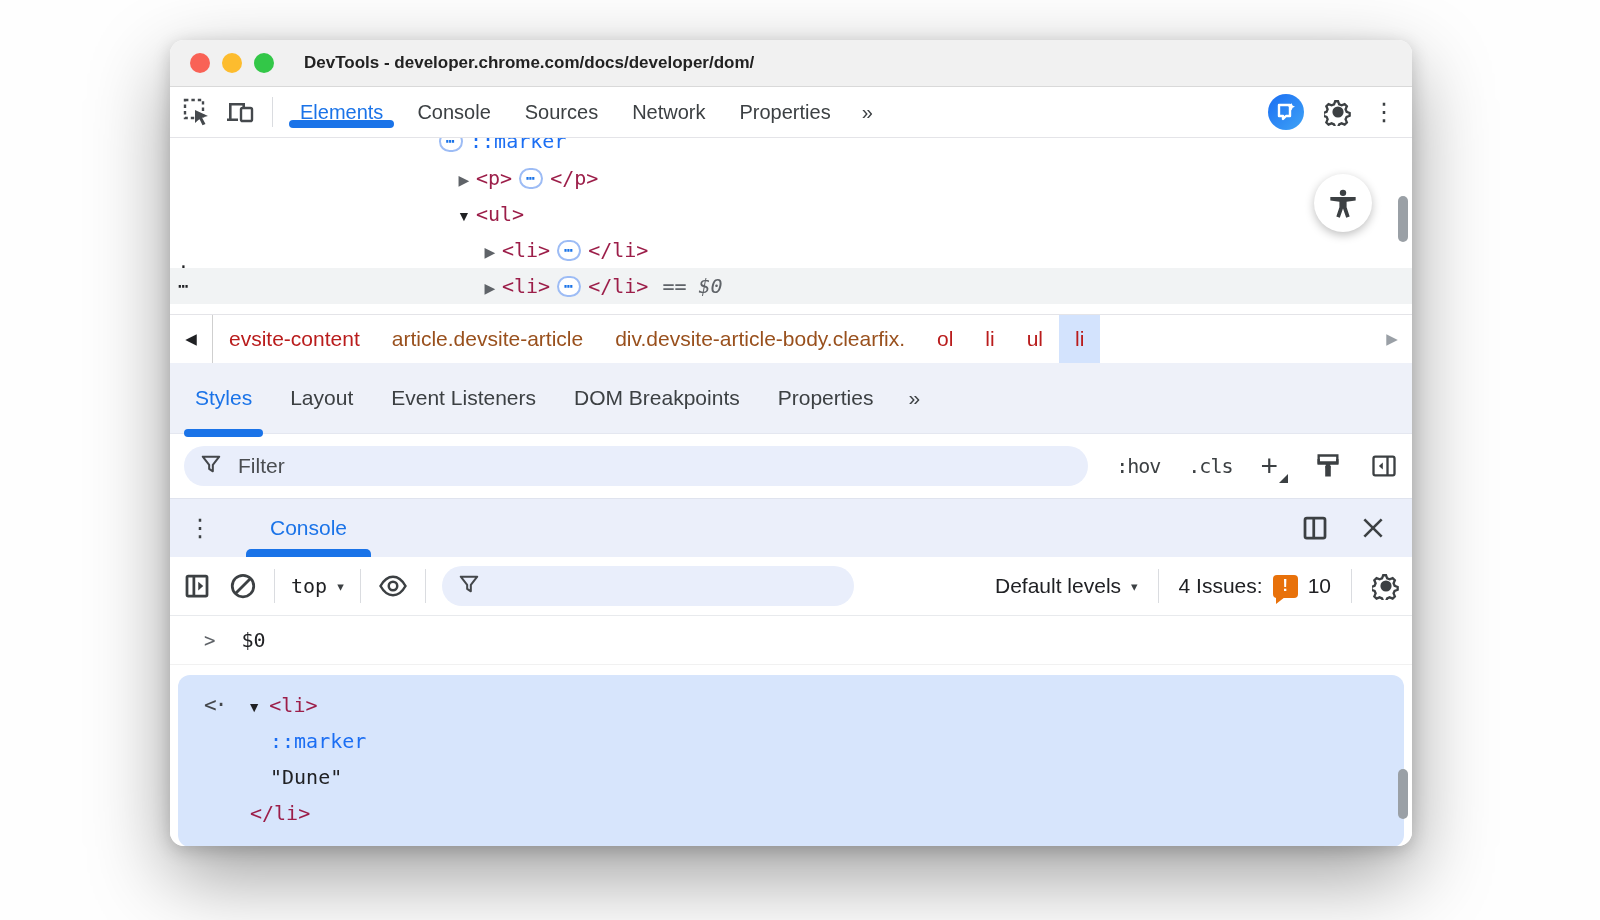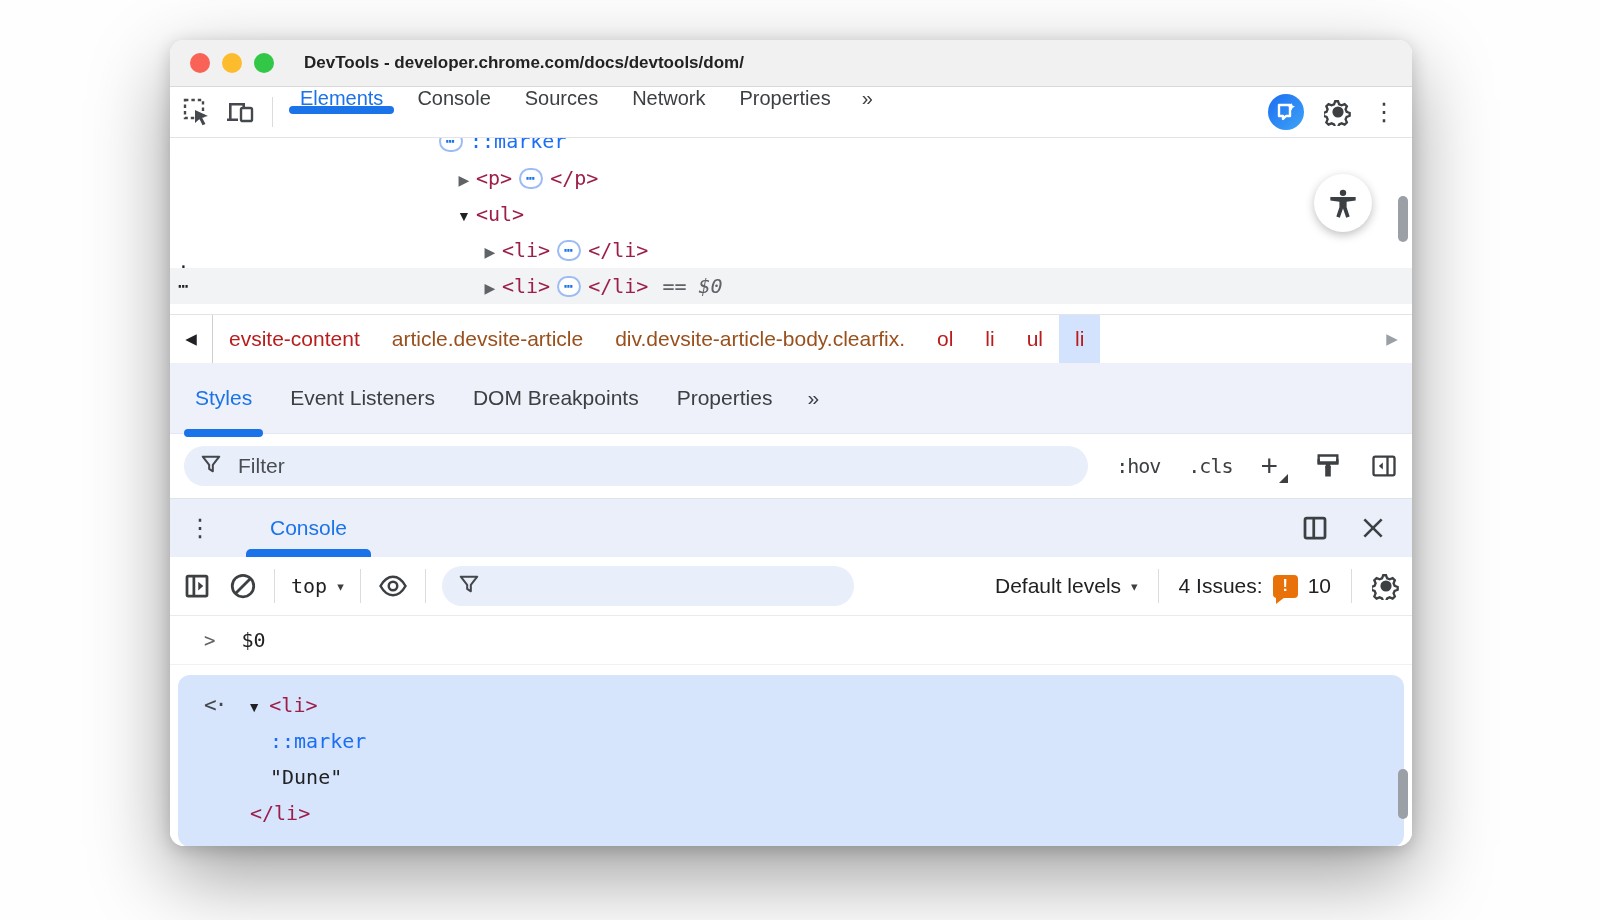--- a/index.html
+++ b/index.html
@@ -15,21 +15,21 @@
   .light{width:20px;height:20px;border-radius:50%;}
   .light.red{background:#f96256;}
   .light.yellow{background:#fdbc2e;}
   .light.green{background:#33c748;}
   .win-title{margin-left:30px;font-size:17px;font-weight:bold;color:#222;}
 
   
   .dt-toolbar{height:50px;background:#fff;border-bottom:1px solid #e4e4e8;display:flex;align-items:center;flex:0 0 auto;position:relative;}
   .tb-icon{width:34px;height:34px;display:flex;align-items:center;justify-content:center;margin-left:10px;color:#45494d;}
   .tb-sep{width:1px;height:30px;background:#dadce0;margin:0 10px 0 14px;}
-  .main-tabs{display:flex;height:100%;align-items:flex-start;}
+  .main-tabs{display:flex;height:100%;align-items:center;}
   .main-tab{padding:0 17px;display:flex;align-items:center;font-size:20px;color:#3c4043;position:relative;cursor:default;}
   .main-tab.active{color:#1a73e8;}
   .tab-pill{position:absolute;left:6px;right:6px;bottom:-4px;height:8px;border-radius:5px;background:#1a73e8;}
   .tab-overflow{font-size:20px;color:#3c4043;padding:0 14px;letter-spacing:-2px;}
   .tb-right{margin-left:auto;display:flex;align-items:center;gap:20px;margin-right:16px;}
   .ai-circle{width:36px;height:36px;border-radius:50%;background:linear-gradient(135deg,#1b6ef3,#3fa3f6);
     display:flex;align-items:center;justify-content:center;color:#fff;}
   .kebab{font-size:24px;color:#3c4043;line-height:1;}
 
   
@@ -117,21 +117,21 @@
 
 <div class="stage">
   <div class="window">
 
     <div class="titlebar">
       <div class="lights">
         <span class="light red"></span>
         <span class="light yellow"></span>
         <span class="light green"></span>
       </div>
-      <span class="win-title">DevTools - developer.chrome.com/docs/devtools/dom/</span>
+      <span class="win-title">DevTools - developer.chrome.com/docs/developer/dom/</span>
     </div>
 
     <div class="dt-toolbar">
       <span class="tb-icon">
         <svg width="28" height="28" viewBox="0 0 28 28">
             <rect x="2" y="2" width="18" height="18" fill="none" stroke="#45494d" stroke-width="2.4" stroke-dasharray="3.4 3"></rect>
             <path d="M12 12 L25 18 L19 19.5 L22.5 26 L19.5 27.2 L16.5 21 L12 25 Z" fill="#45494d"></path>
           </svg>
       </span>
       <span class="tb-icon">
@@ -226,20 +226,23 @@
           <span>▶</span>
         </div>
     </div>
 
     <div class="styles-tabs">
       <div class="s-tab active">
         <span>Styles</span>
         <span class="s-pill"></span>
       </div>
       <div class="s-tab">
+          <span>Layout</span>
+        </div>
+      <div class="s-tab">
           <span>Event Listeners</span>
         </div>
       <div class="s-tab">
           <span>DOM Breakpoints</span>
         </div>
       <div class="s-tab">
           <span>Properties</span>
         </div>
       <div class="s-overflow">»</div>
     </div>

